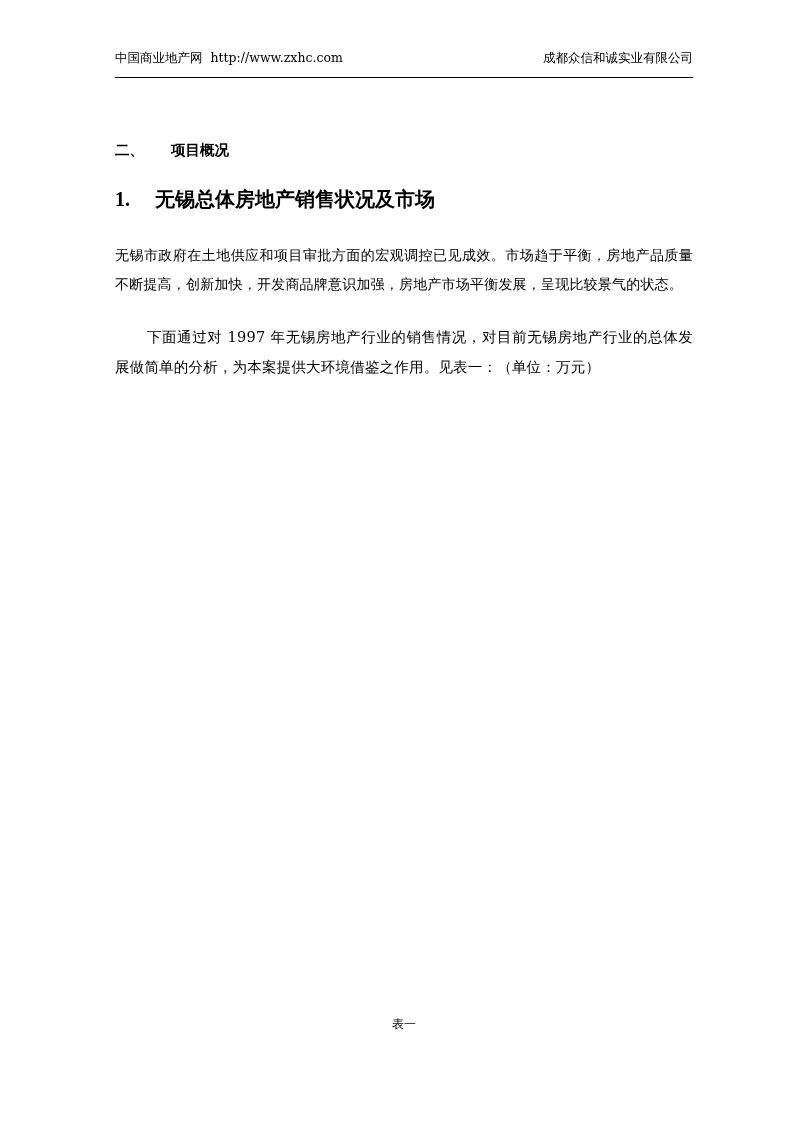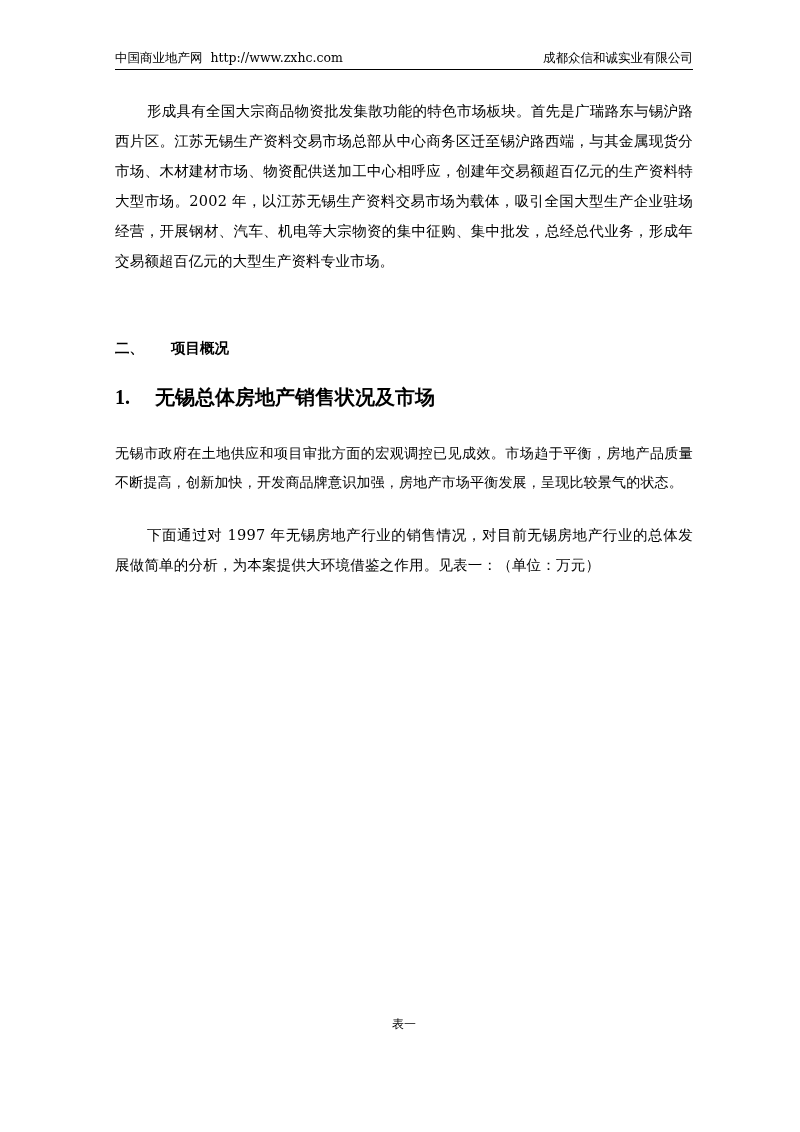--- a/index.html
+++ b/index.html
@@ -29,21 +29,21 @@
     top: 50px;
     width: 578px;
   }
   
   .header {
     display: flex;
     justify-content: space-between;
     align-items: flex-end;
     font-size: 12.5px;
     line-height: 1.2;
-    padding-bottom: 4px;
+    padding-bottom: 12px;
     border-bottom: 1px solid #000000;
     font-family: "DejaVu Serif", "Liberation Serif", serif;
   }
   .header-left {
     white-space: pre;
   }
   .header-right {
     white-space: pre;
     text-align: right;
   }
@@ -115,21 +115,20 @@
 <div class="page">
   <div class="content">
 
     <div class="header">
       <span class="header-left">中国商业地产网  http://www.zxhc.com</span>
       <span class="header-right">成都众信和诚实业有限公司</span>
     </div>
 
     <div class="body-area">
 
-      <p class="indent2">形成具有全国大宗商品物资批发集散功能的特色市场板块。首先是广瑞路东与锡沪路西片区。江苏无锡生产资料交易市场总部从中心商务区迁至锡沪路西端，与其金属现货分市场、木材建材市场、物资配供送加工中心相呼应，创建年交易额超百亿元的生产资料特大型市场。2002 年，以江苏无锡生产资料交易市场为载体，吸引全国大型生产企业驻场经营，开展钢材、汽车、机电等大宗物资的集中征购、集中批发，总经总代业务，形成年交易额超百亿元的大型生产资料专业市场。</p>
 
       <div class="block-gap-large">
         <div class="heading">
           <span class="num">二、</span><span>项目概况</span>
         </div>
       </div>
 
       <div class="block-gap-small">
         <div class="subheading">
           <span class="num">1.</span><span>无锡总体房地产销售状况及市场</span>

